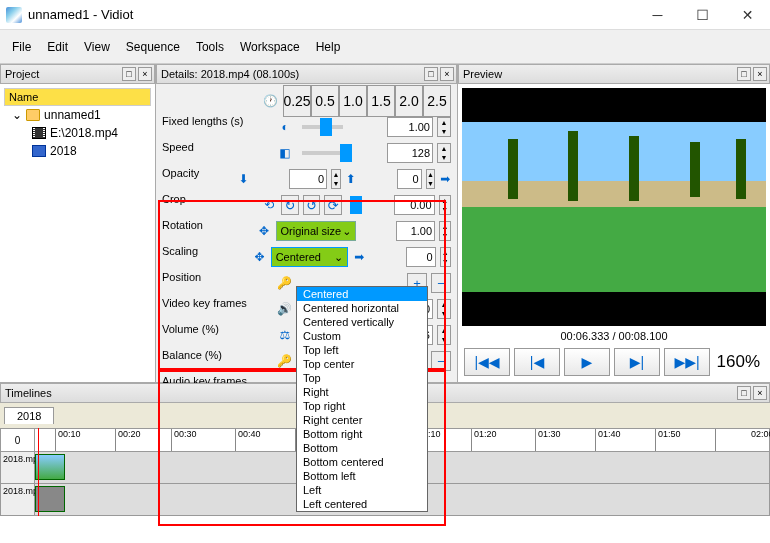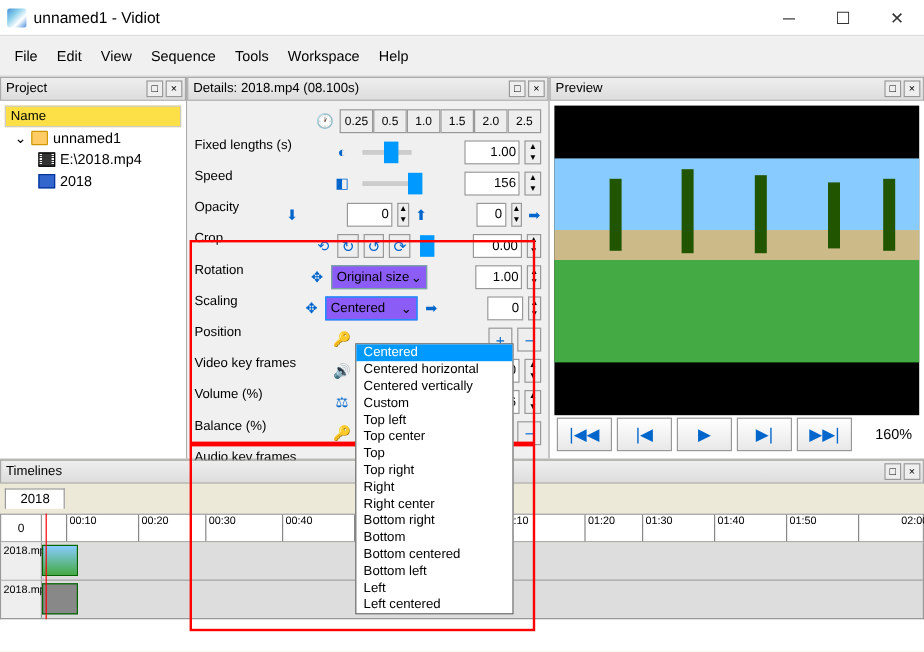--- a/index.html
+++ b/index.html
@@ -23,42 +23,42 @@
 .clip-icon { width: 14px; height: 12px; background: #333; border: 1px solid #000; position: relative; }
 .clip-icon::before, .clip-icon::after { content: ''; position: absolute; width: 2px; height: 100%; background: repeating-linear-gradient(#fff,#fff 1px,#333 1px,#333 2px); }
 .clip-icon::before { left: 0; } .clip-icon::after { right: 0; }
 .vid-icon { width: 14px; height: 12px; background: #36c; border: 1px solid #039; }
 .details { width: 302px; border-right: 1px solid #aaa; background: #f0f0f0; display: flex; flex-direction: column; position: relative; }
 .details-body { padding: 4px 6px; }
 .drow { display: flex; align-items: center; height: 26px; gap: 4px; }
 .drow .lbl { width: 110px; font-size: 11px; margin-top: 40px; }
 .icon-cell { width: 18px; height: 18px; display: flex; align-items: center; justify-content: center; font-size: 12px; color: #06c; }
 .fixlen-btns { display: flex; gap: 0; }
-.fixlen-btns div { width: 28px; height: 20px; border: 1px solid #999; background: #eee; font-size: 10px; display: flex; align-items: center; justify-content: center; }
+.fixlen-btns div { width: 28px; height: 32px; border: 1px solid #999; background: #eee; font-size: 14px; display: flex; align-items: center; justify-content: center; }
 .slider-track { flex: 1; height: 4px; background: #ccc; position: relative; margin: 0 4px; }
 .slider-thumb { position: absolute; width: 12px; height: 18px; background: #09f; top: -7px; }
 .numbox { width: 46px; height: 20px; border: 1px solid #999; background: #fff; font-size: 11px; text-align: right; padding-right: 2px; display: flex; align-items: center; justify-content: flex-end; margin-left: 36px; }
 .spinner { width: 14px; height: 20px; border: 1px solid #999; background: #eee; display: flex; flex-direction: column; }
 .spinner div { flex: 1; font-size: 7px; display: flex; align-items: center; justify-content: center; }
-.combo { width: 96px; height: 20px; border: 1px solid #7a9; background: #8b5cf6; display: flex; align-items: center; padding: 0 4px; font-size: 11px; justify-content: space-between; }
+.combo { width: 96px; height: 20px; border: 1px solid #7a9; background: #84cc16; display: flex; align-items: center; padding: 0 4px; font-size: 11px; justify-content: space-between; }
 .combo.open { border: 1px solid #09f; }
 .sqbtn { width: 20px; height: 20px; border: 1px solid #999; background: #eee; display: flex; align-items: center; justify-content: center; font-size: 13px; color: #06c; }
 .redbox { position: absolute; border: 2px solid red; pointer-events: none; }
 .dropdown { position: absolute; left: 296px; top: 286px; width: 132px; background: #fff; border: 1px solid #666; z-index: 100; font-size: 11px; }
 .dropdown div { padding: 1px 6px; }
 .dropdown .sel { background: #09f; color: #fff; }
 .preview { flex: 1; background: #ffffff; display: flex; flex-direction: column; }
 .preview-body { flex: 1; padding: 4px; display: flex; flex-direction: column; }
 .video-area { flex: 1; background: #000; position: relative; display: flex; align-items: center; justify-content: center; }
 .video-frame { width: 100%; height: 170px; background: linear-gradient(#8cf 0%,#8cf 35%,#cb8 35%,#cb8 50%,#4a4 50%,#4a4 100%); position: relative; }
 .tree { position: absolute; width: 10px; background: #250; }
 .timebar { text-align: center; padding: 4px; font-size: 11px; }
 .transport { display: flex; gap: 4px; padding: 2px; align-items: center; }
 .tbtn { flex: 1; height: 28px; border: 1px solid #999; background: linear-gradient(#fff,#e8e8e8); display: flex; align-items: center; justify-content: center; color: #06c; font-size: 14px; }
-.zoom { width: 50px; text-align: right; font-size: 12px; padding-right: 4px; }
+.zoom { width: 50px; text-align: right; font-size: 17px; padding-right: 4px; }
 .timeline-section { border-top: 1px solid #aaa; background: #ece9d8; }
 .tl-tabs { padding: 4px; }
 .tl-tab { display: inline-block; padding: 2px 12px; border: 1px solid #999; border-bottom: none; background: #fff; font-size: 11px; }
 .tl-ruler { height: 24px; background: #fff; border: 1px solid #999; display: flex; position: relative; font-size: 10px; }
 .tl-ruler .head { width: 34px; border-right: 1px solid #999; display: flex; align-items: center; justify-content: center; }
 .tl-ticks { flex: 1; position: relative; }
 .tick { position: absolute; top: 0; font-size: 9px; border-left: 1px solid #888; padding-left: 2px; height: 100%; }
 .tl-track { height: 32px; background: #ddd; border: 1px solid #999; border-top: none; display: flex; position: relative; }
 .tl-track .head { width: 34px; background: #eee; border-right: 1px solid #999; font-size: 9px; padding: 2px; }
 .clip { position: absolute; left: 34px; top: 2px; height: 26px; background: #4a4; border: 1px solid #060; }
@@ -146,21 +146,21 @@
             <div>▲</div>
             <div>▼</div>
           </div>
       </div>
       <div class="drow">
         <div class="lbl">Opacity</div>
         <div class="icon-cell">◧</div>
         <div class="slider-track">
             <div class="slider-thumb" style="left:92%"></div>
           </div>
-        <div class="numbox">156</div>
+        <div class="numbox">128</div>
         <div class="spinner">
             <div>▲</div>
             <div>▼</div>
           </div>
       </div>
       <div class="drow">
         <div class="lbl">Crop</div>
         <div class="icon-cell">⬇</div>
         <div class="numbox" style="width:56px">0</div>
         <div class="spinner">
@@ -264,20 +264,23 @@
     </div>
     <div class="preview-body">
       <div class="video-area">
         <div class="video-frame">
           <div class="tree" style="left:15%;top:10%;height:60px"></div>
           <div class="tree" style="left:35%;top:5%;height:70px"></div>
           <div class="tree" style="left:55%;top:8%;height:65px"></div>
           <div class="tree" style="left:75%;top:12%;height:55px"></div>
           <div class="tree" style="left:90%;top:10%;height:60px"></div>
         </div>
+      </div>
+      <div class="timebar">
+        <span>00:06.333</span> / <span>00:08.100</span>
       </div>
       <div class="transport">
         <div class="tbtn">|◀◀</div>
         <div class="tbtn">|◀</div>
         <div class="tbtn">▶</div>
         <div class="tbtn">▶|</div>
         <div class="tbtn">▶▶|</div>
         <div class="zoom">160%</div>
       </div>
     </div>
@@ -298,21 +301,21 @@
     <div class="tl-ruler">
       <div class="head">0</div>
       <div class="tl-ticks" id="ticks">
           <div class="tick" style="left: 20px;">00:10</div>
           <div class="tick" style="left: 80px;">00:20</div>
           <div class="tick" style="left: 136px;">00:30</div>
           <div class="tick" style="left: 200px;">00:40</div>
           <div class="tick" style="left: 260px;">00:50</div>
           <div class="tick" style="left: 320px;">01:00</div>
           <div class="tick" style="left: 380px;">01:10</div>
-          <div class="tick" style="left: 452px;">01:20</div>
+          <div class="tick" style="left: 436px;">01:20</div>
           <div class="tick" style="left: 500px;">01:30</div>
           <div class="tick" style="left: 560px;">01:40</div>
           <div class="tick" style="left: 620px;">01:50</div>
           <div class="tick" style="left: 680px; padding-left: 35px;">02:00</div>
         </div>
     </div>
     <div class="tl-track">
       <div class="head">2018.mp4</div>
       <div class="clip video"></div>
     </div>
@@ -327,22 +330,22 @@
 <div class="redbox" style="left:158px;top:370px;width:288px;height:156px"></div>
 
 <div class="dropdown" id="posdd">
     <div class="sel">Centered</div>
     <div>Centered horizontal</div>
     <div>Centered vertically</div>
     <div>Custom</div>
     <div>Top left</div>
     <div>Top center</div>
     <div>Top</div>
+    <div>Right</div>
     <div>Top right</div>
-    <div>Right</div>
     <div>Right center</div>
     <div>Bottom right</div>
     <div>Bottom</div>
     <div>Bottom centered</div>
     <div>Bottom left</div>
     <div>Left</div>
     <div>Left centered</div>
   </div>
 
 </body></html>

